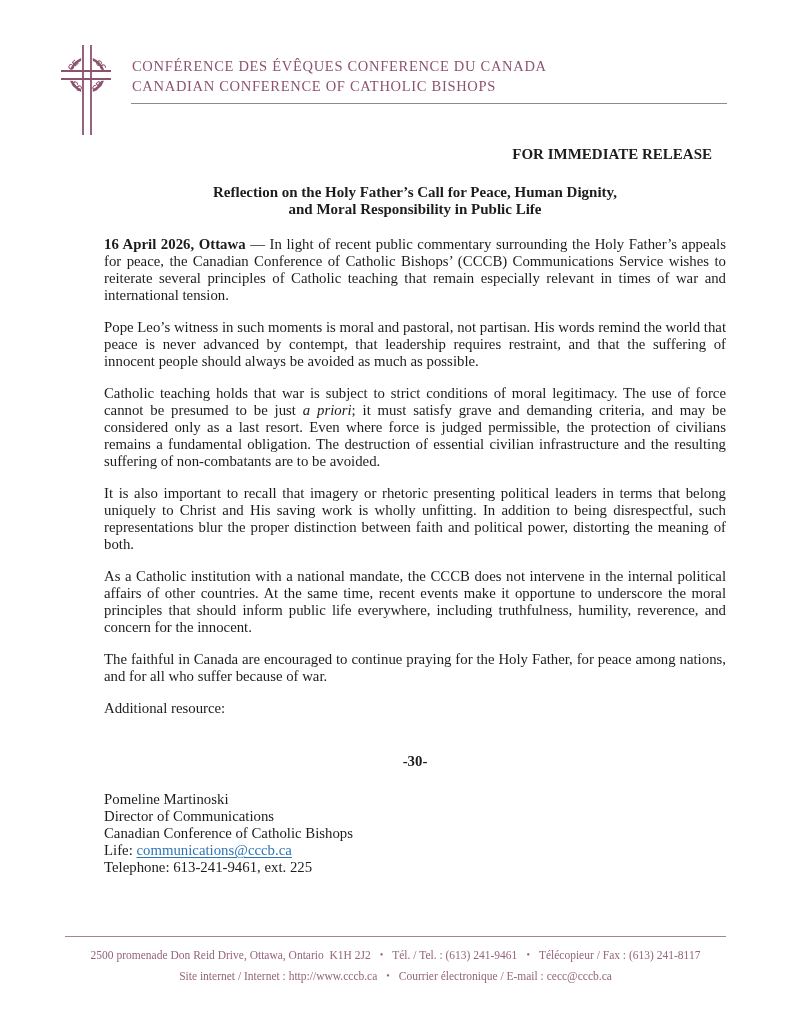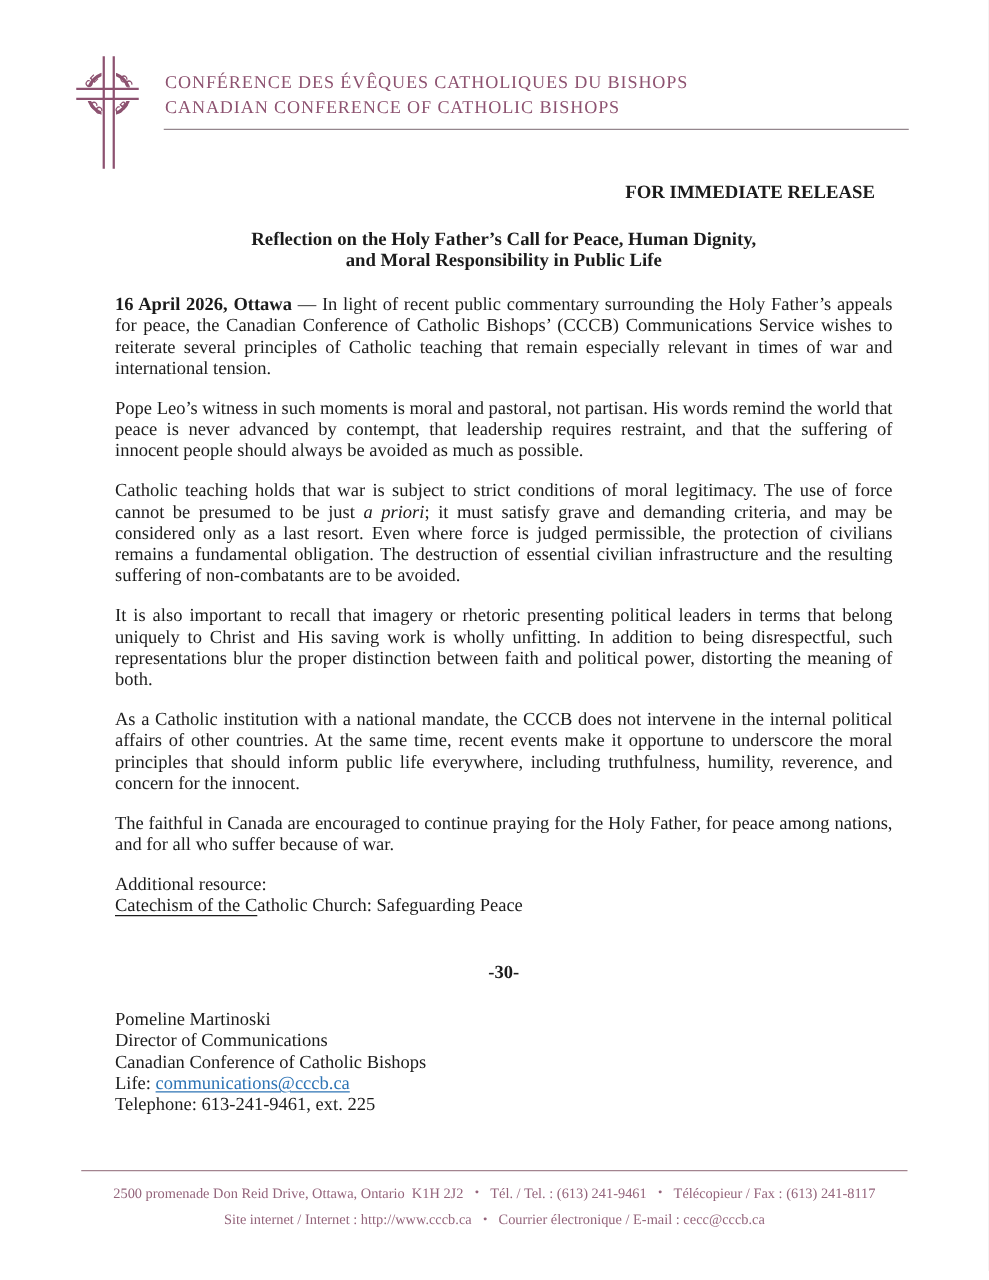--- a/index.html
+++ b/index.html
@@ -31,21 +31,21 @@
     left: 131px;
     right: 64px;
     top: 103px;
     height: 1px;
     background: #94868d;
   }
 
   
   .content {
     position: absolute;
-    left: 92px;
+    left: 104px;
     top: 146px;
     width: 622px;
     font-size: 14.8px;
     line-height: 17px;
   }
   .release-tag {
     text-align: right;
     padding-right: 14px;
     font-weight: bold;
     font-size: 15px;
@@ -119,21 +119,21 @@
       <g font-family="Liberation Sans, sans-serif" font-size="8" font-weight="bold" fill="#8d5270" text-anchor="middle">
         <text x="0" y="0" transform="translate(15,23) rotate(-45)">CE</text>
         <text x="0" y="0" transform="translate(39,23) rotate(45)">CC</text>
         <text x="0" y="0" transform="translate(15,44) rotate(45)">CC</text>
         <text x="0" y="0" transform="translate(39,44) rotate(-45)">CB</text>
       </g>
     </svg>
   </div>
 
   <div class="org-block">
-    <div class="org-line">CONFÉRENCE DES ÉVÊQUES CATHOLIQUES DU BISHOPS</div>
+    <div class="org-line">CONFÉRENCE DES ÉVÊQUES CONFERENCE DU CANADA</div>
     <div class="org-line">CANADIAN CONFERENCE OF CATHOLIC BISHOPS</div>
   </div>
   <div class="header-rule"></div>
 
   <div class="content">
 
     <div class="release-tag">FOR IMMEDIATE RELEASE</div>
 
     <div class="doc-title">
       <div>Reflection on the Holy Father’s Call for Peace, Human Dignity,</div>
@@ -148,21 +148,20 @@
       <p class="para"><span>Catholic teaching holds that war is subject to strict conditions of moral legitimacy. The use of force cannot be presumed to be just </span><span class="italic">a priori</span><span>; it must satisfy grave and demanding criteria, and may be considered only as a last resort. Even where force is judged permissible, the protection of civilians remains a fundamental obligation. The destruction of essential civilian infrastructure and the resulting suffering of non-combatants are to be avoided.</span></p>
 
       <p class="para">It is also important to recall that imagery or rhetoric presenting political leaders in terms that belong uniquely to Christ and His saving work is wholly unfitting. In addition to being disrespectful, such representations blur the proper distinction between faith and political power, distorting the meaning of both.</p>
 
       <p class="para">As a Catholic institution with a national mandate, the CCCB does not intervene in the internal political affairs of other countries. At the same time, recent events make it opportune to underscore the moral principles that should inform public life everywhere, including truthfulness, humility, reverence, and concern for the innocent.</p>
 
       <p class="para">The faithful in Canada are encouraged to continue praying for the Holy Father, for peace among nations, and for all who suffer because of war.</p>
 
       <div class="resource-block">
         <div>Additional resource:</div>
-        <div><span class="partial-underline">Catechism of the C</span><span>atholic Church: Safeguarding Peace</span></div>
       </div>
 
       <div class="end-mark">-30-</div>
 
       <div class="media-block">
         <div class="media-line">Pomeline Martinoski</div>
         <div class="media-line">Director of Communications</div>
         <div class="media-line">Canadian Conference of Catholic Bishops</div>
         <div class="media-line"><span>Life: </span><span class="email-link">communications@cccb.ca</span></div>
         <div class="media-line">Telephone: 613-241-9461, ext. 225</div>

